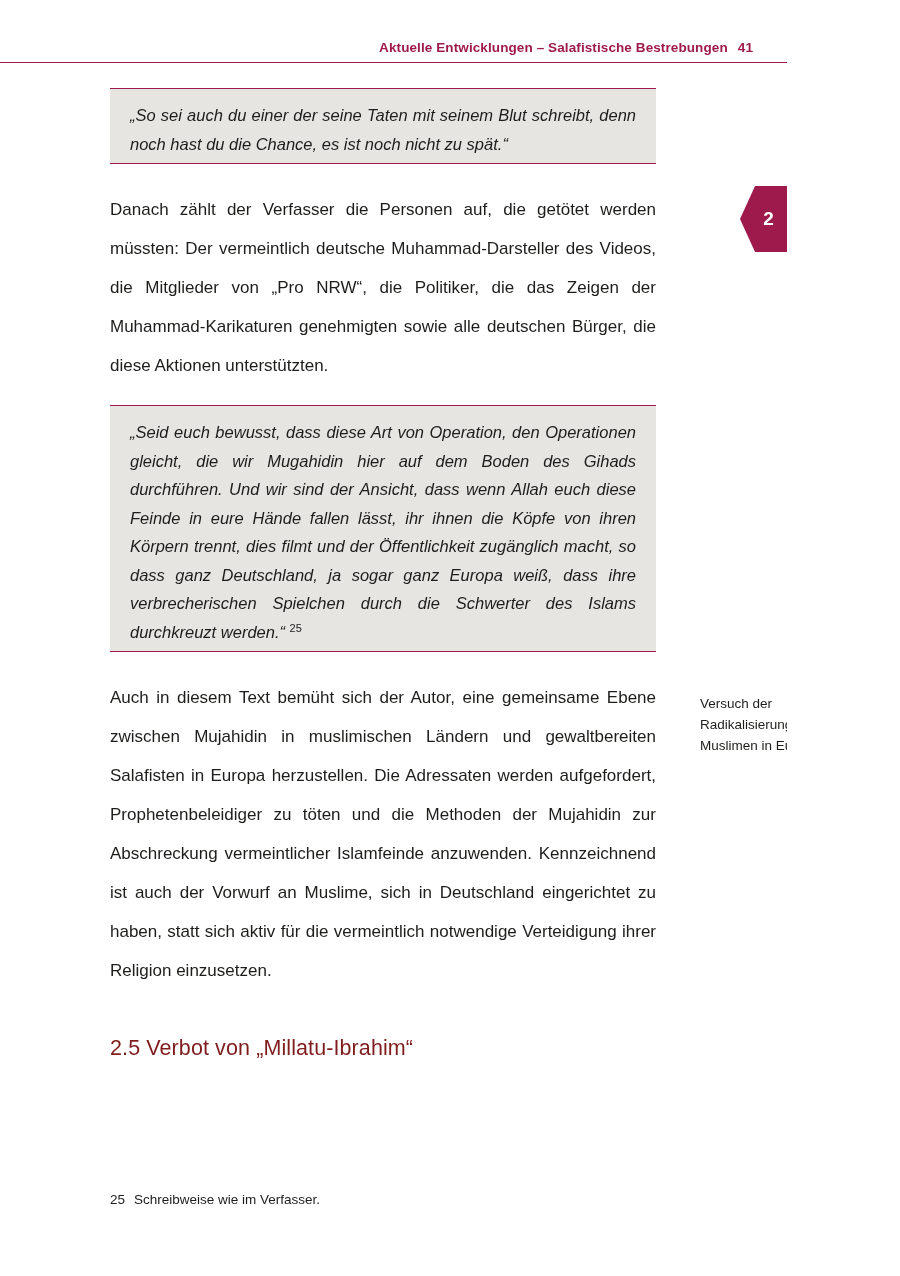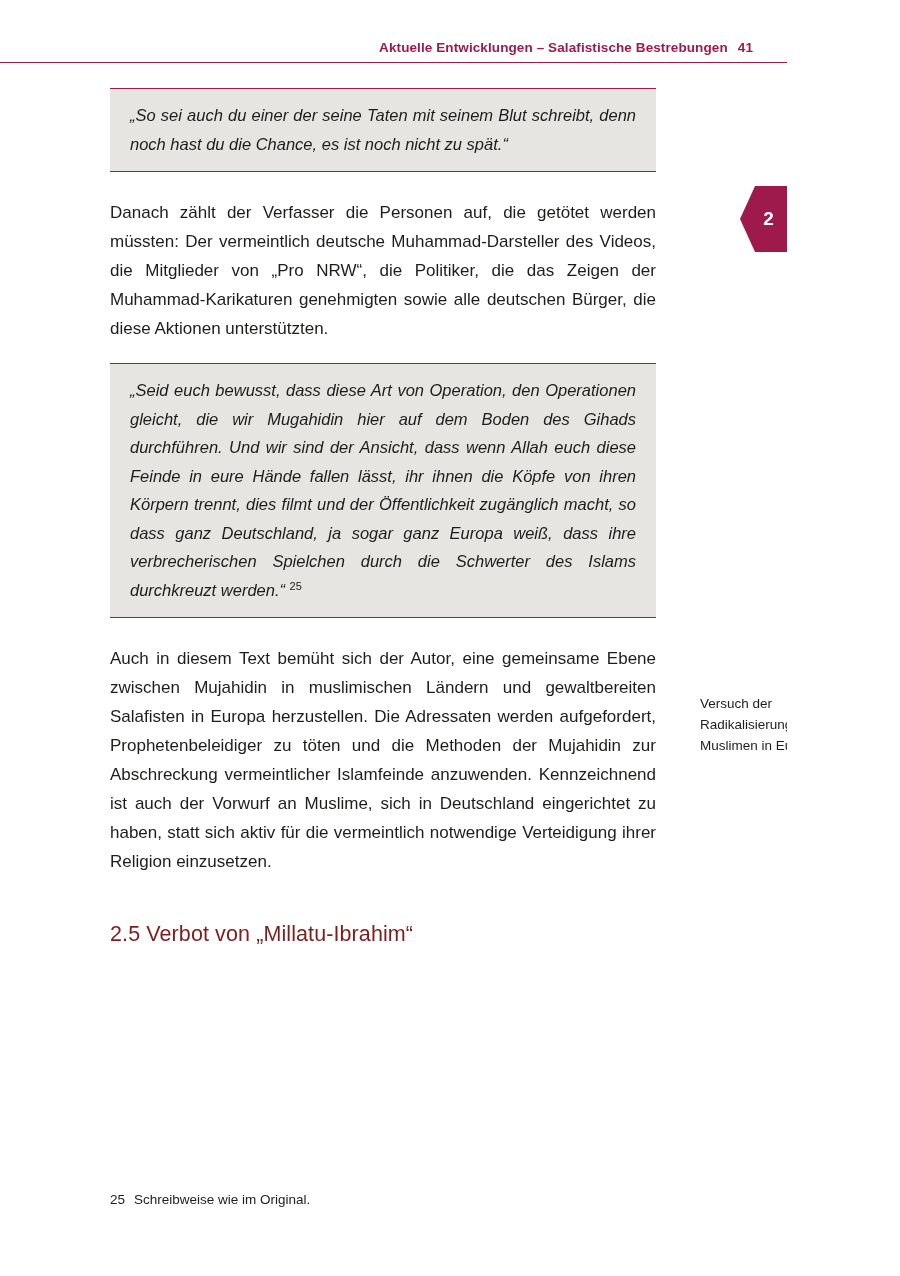--- a/index.html
+++ b/index.html
@@ -61,29 +61,29 @@
 
   
   .content {
     position: absolute;
     top: 88px;
     left: 110px;
     width: 546px;
   }
   .body-par {
     font-size: 17px;
-    line-height: 29px;
+    line-height: 39px;
     text-align: justify;
     margin: 0 0 20px 0;
   }
   .quote-block {
     background: #e7e5e2;
     border-top: 1px solid #9e1a4d;
     border-bottom: 1px solid #9e1a4d;
-    padding: 12px 20px 13px 20px;
+    padding: 12px 20px 5px 20px;
     font-style: italic;
     font-size: 16.5px;
     line-height: 28.5px;
     text-align: justify;
     margin: 0 0 26px 0;
   }
   .quote-block sup {
     font-size: 11px;
     font-style: normal;
     line-height: 0;
@@ -152,16 +152,16 @@
 
     <h2 class="section-heading">2.5 Verbot von „Millatu-Ibrahim“</h2>
 
 
   </div>
 
   <div class="margin-note">Versuch der Radikalisierung von Muslimen in Europa</div>
 
   <div class="footnote">
     <span class="fn-num">25</span>
-    <span>Schreibweise wie im Original.</span>
+    <span>Schreibweise wie im Verfasser.</span>
   </div>
 
 </div>
 
 </body></html>

